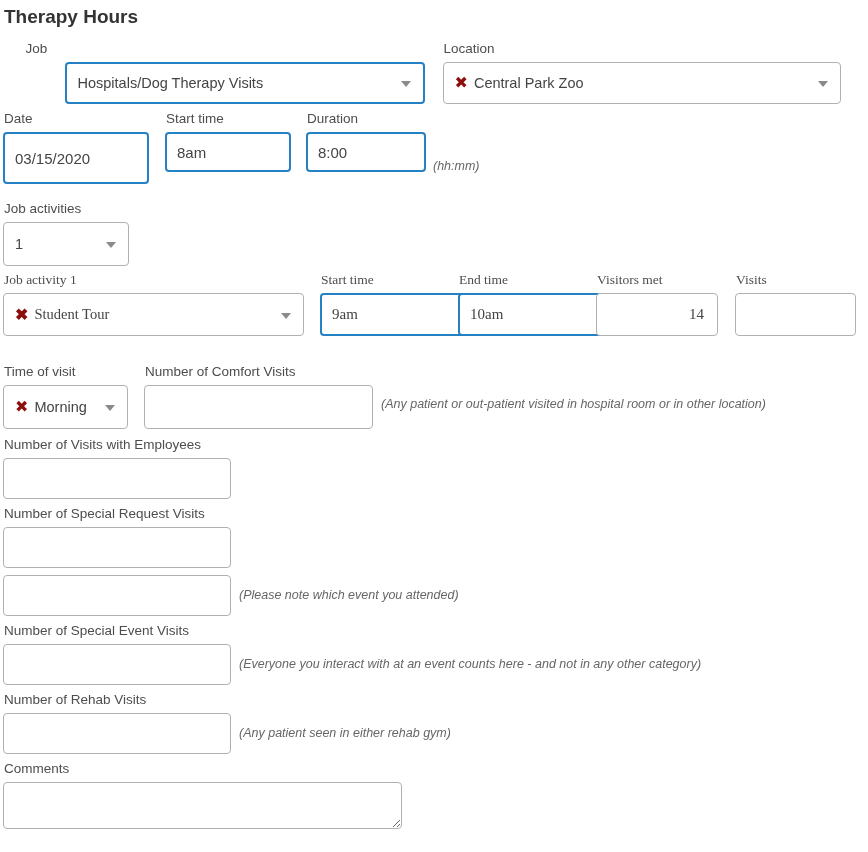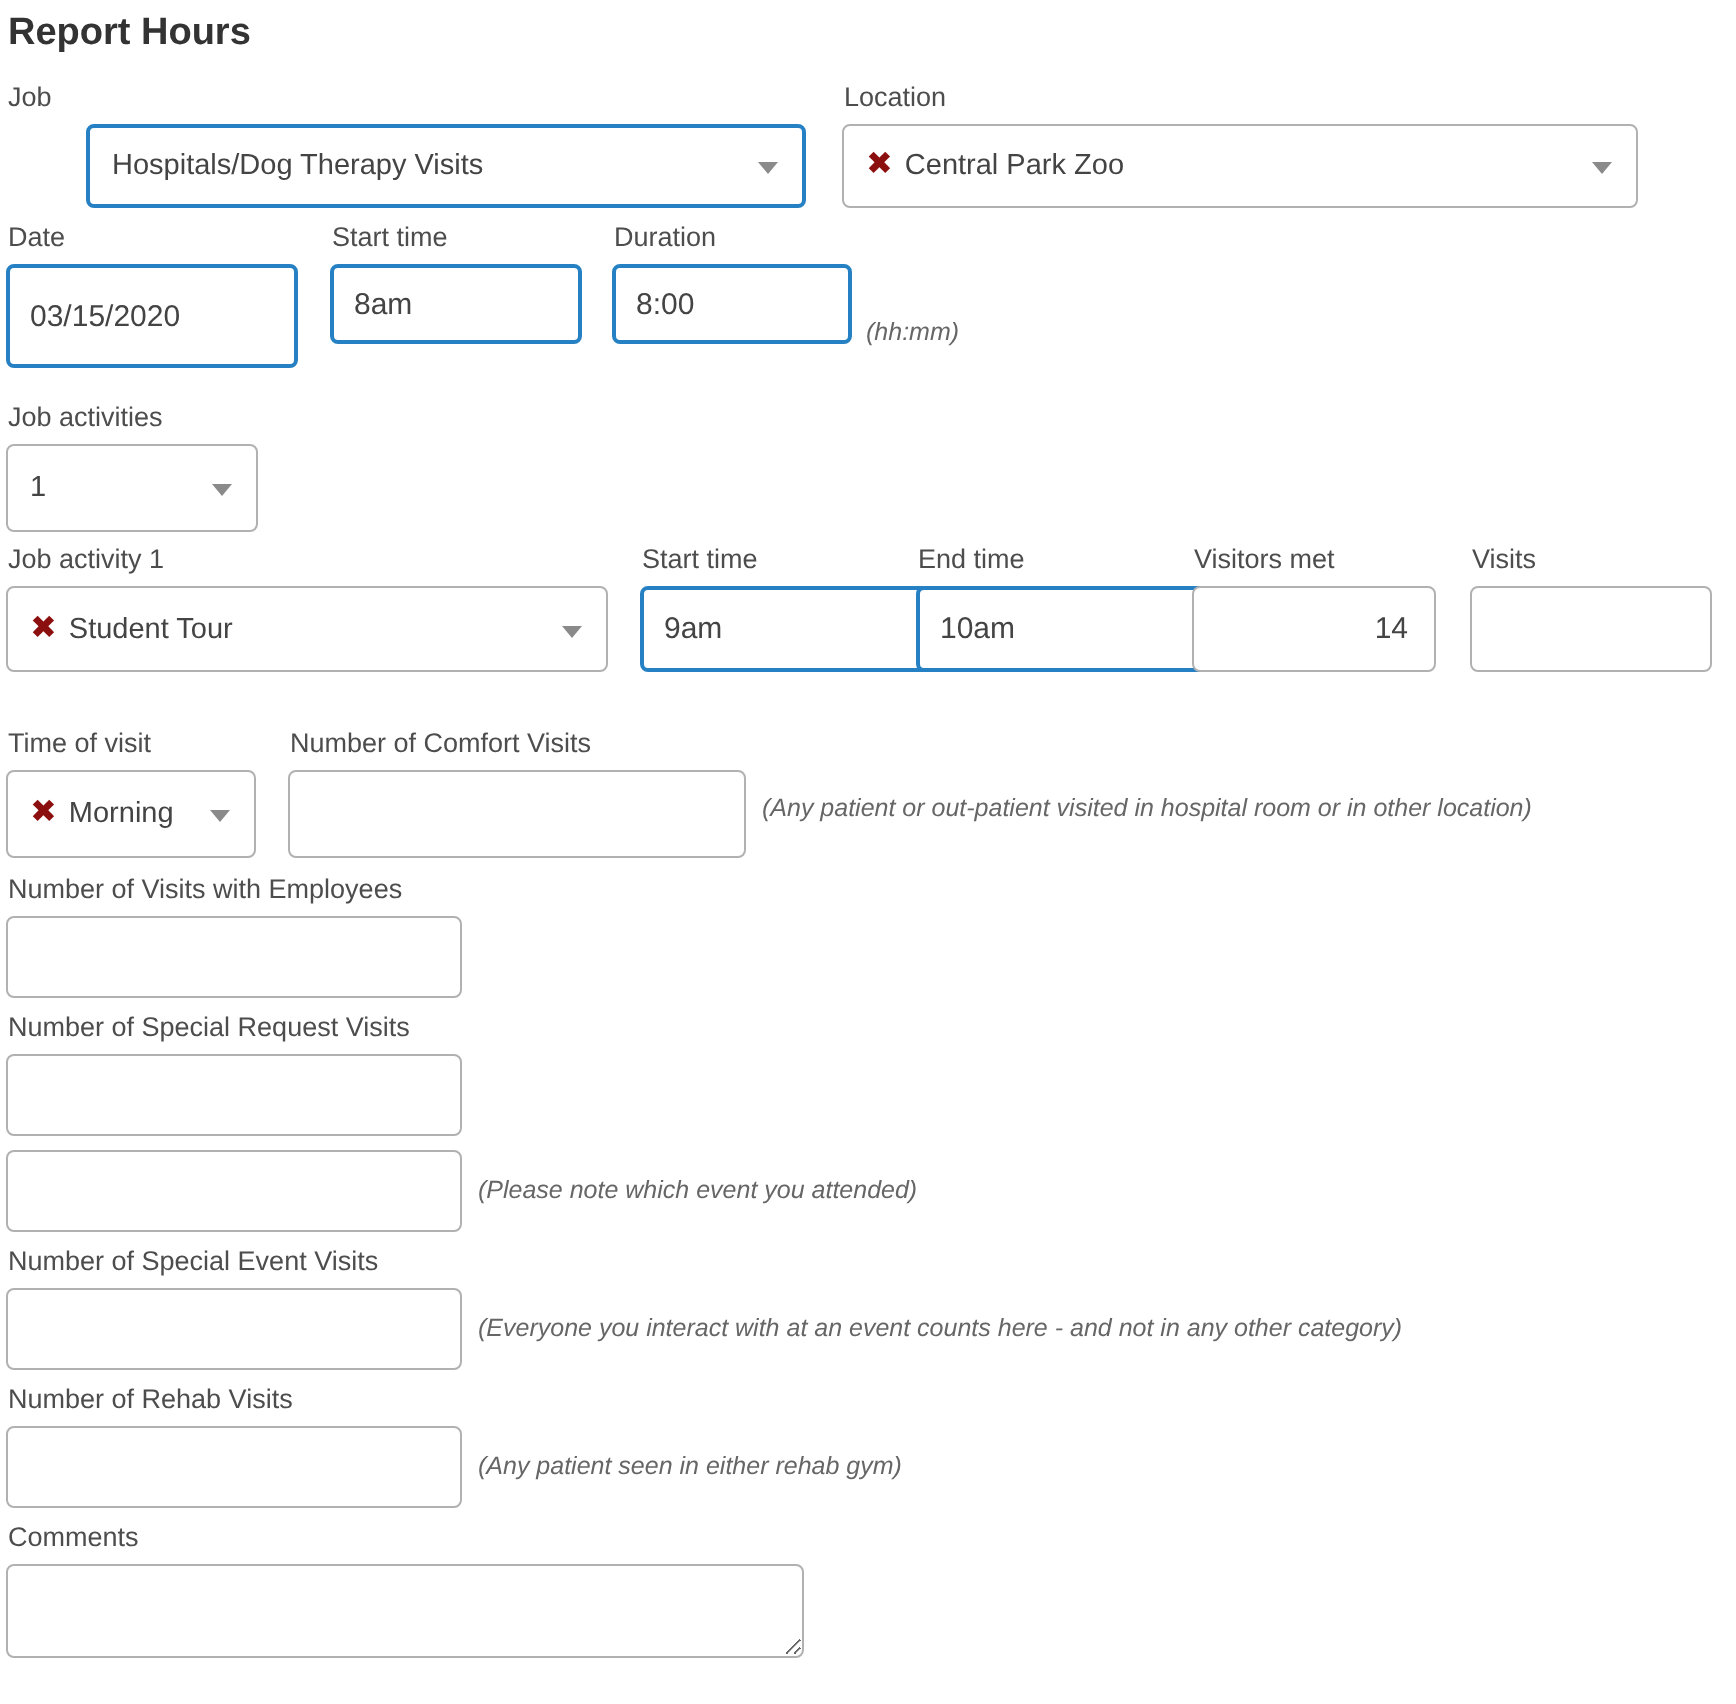--- a/index.html
+++ b/index.html
@@ -31,42 +31,42 @@
 
   input[type=text], textarea {
     border:1px solid #b1b1b1; border-radius:4px; background:#fff;
     font-family:inherit; font-size:15px; color:#444; padding:0 10px; outline:none;
   }
   input.focused { border:2px solid #2581c4; }
 
   .hint { font-size:12.5px; font-style:italic; color:#666; white-space:nowrap; }
 
   
-  .row1 { margin-bottom:7px; }
+  .row1 { margin-bottom:7px;justify-content:center; }
   .f-job { width:400px; margin-right:18px; }
   .f-job .selectbox { height:42px;margin-left:40px; }
   .f-location { width:398px; }
   .f-location .selectbox { height:42px; }
 
   
   .row2 { margin-bottom:17px; }
   .f-date { width:146px; margin-right:16px; }
   .f-date input { width:146px; height:52px; }
   .f-stime { width:126px; margin-right:15px; }
   .f-stime input { width:126px; height:40px; }
   .f-dur { width:120px; }
   .f-dur input { width:120px; height:40px; }
   .hint-hhmm { margin:48px 0 0 7px; }
 
   
   .f-jobact { margin-bottom:6px; }
   .f-jobact .selectbox { width:126px; height:44px; }
 
   
-  .row4 { margin-bottom:28px; }
+  .row4 { margin-bottom:28px;font-family:Liberation Serif, serif; }
   .f-activity { width:301px; margin-right:16px; }
   .f-activity .selectbox { height:43px; }
   .f-astart, .f-aend { width:121px; margin-right:17px; }
   .f-astart input, .f-aend input { width:146px; height:43px; }
   .f-vmet { width:122px; margin-right:17px; }
   .f-vmet input { width:122px; height:43px; text-align:right; padding-right:13px; }
   .f-visits { width:121px; }
   .f-visits input { width:121px; height:43px; }
 
   
@@ -81,21 +81,21 @@
   .stack { margin-bottom:7px; }
   .stack input { width:228px; height:41px; }
   .stack .hint { margin:13px 0 0 8px; }
 
   .f-comments { margin-bottom:10px; }
   .f-comments textarea { width:399px; height:47px; padding:6px 10px; resize:both; }
 </style>
 </head>
 <body>
 
-<h1>Report Hours</h1>
+<h1>Therapy Hours</h1>
 
 <div class="row row1">
   <div class="f-job">
     <span class="flabel">Job</span>
     <div class="selectbox focused">
       <span>Hospitals/Dog Therapy Visits</span>
       <span class="chev"></span>
     </div>
   </div>
   <div class="f-location">

